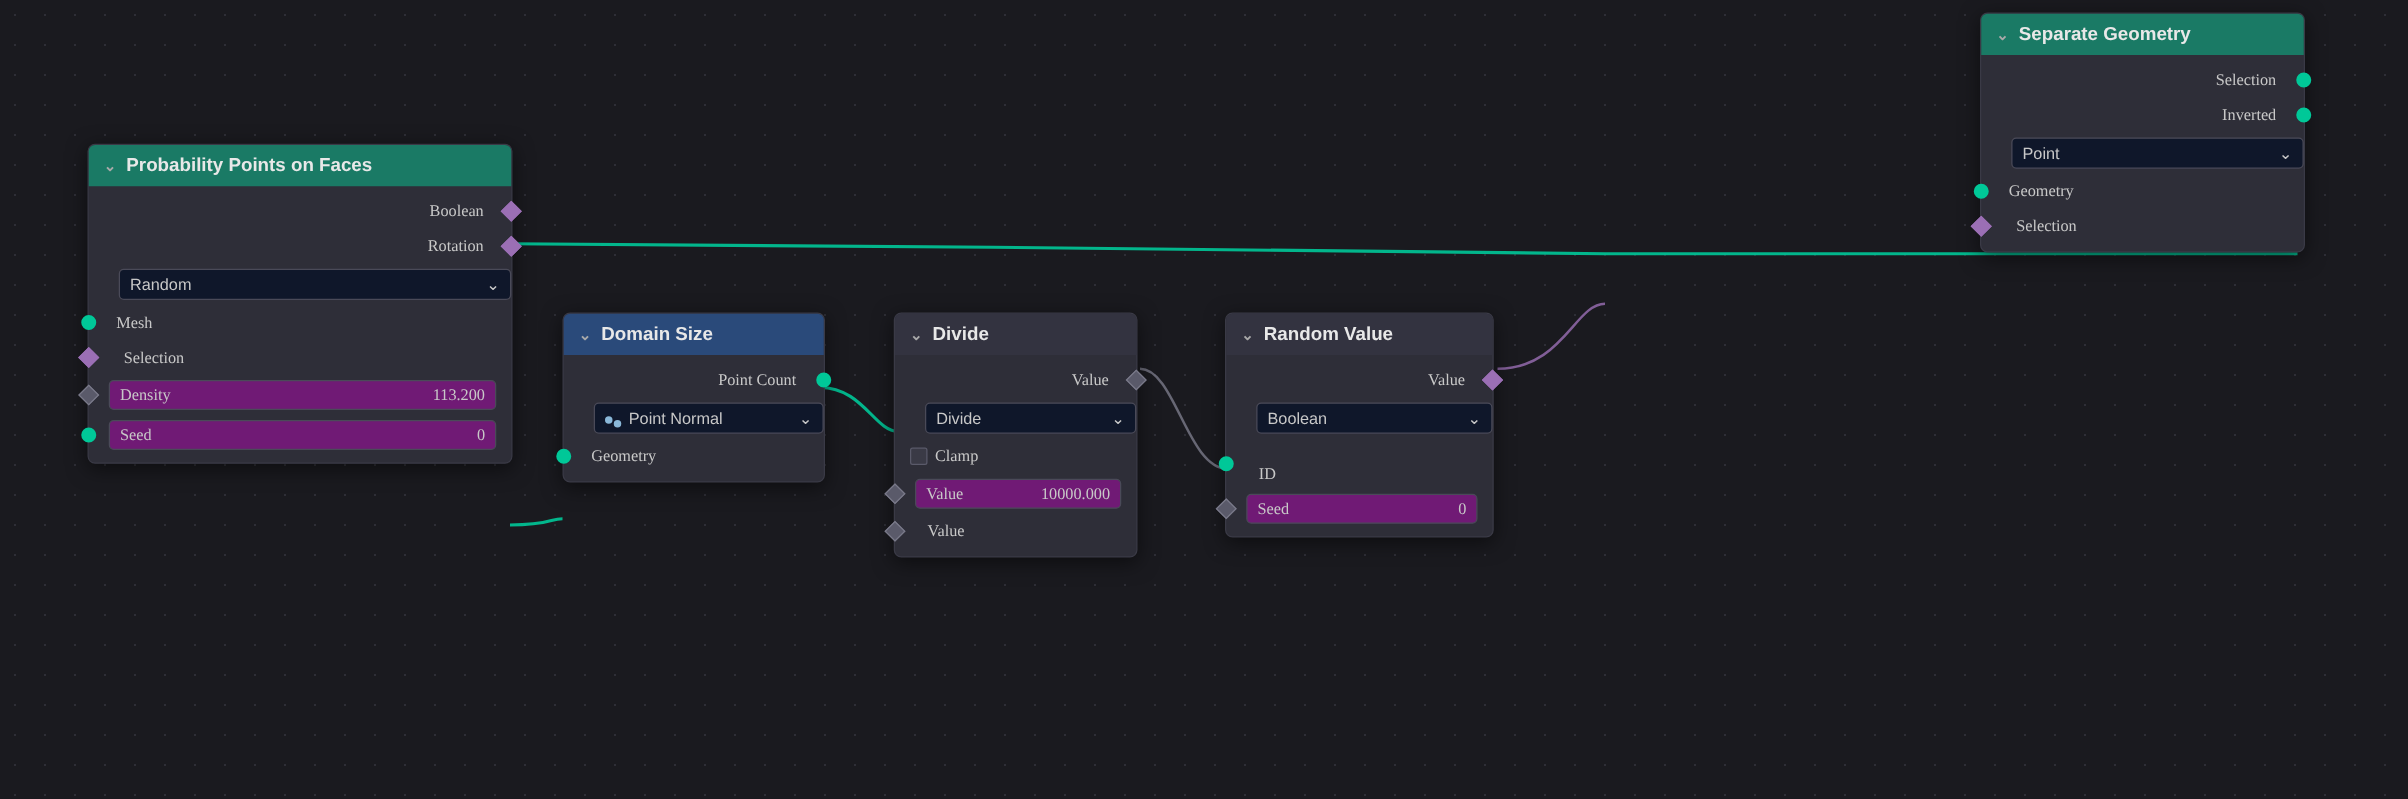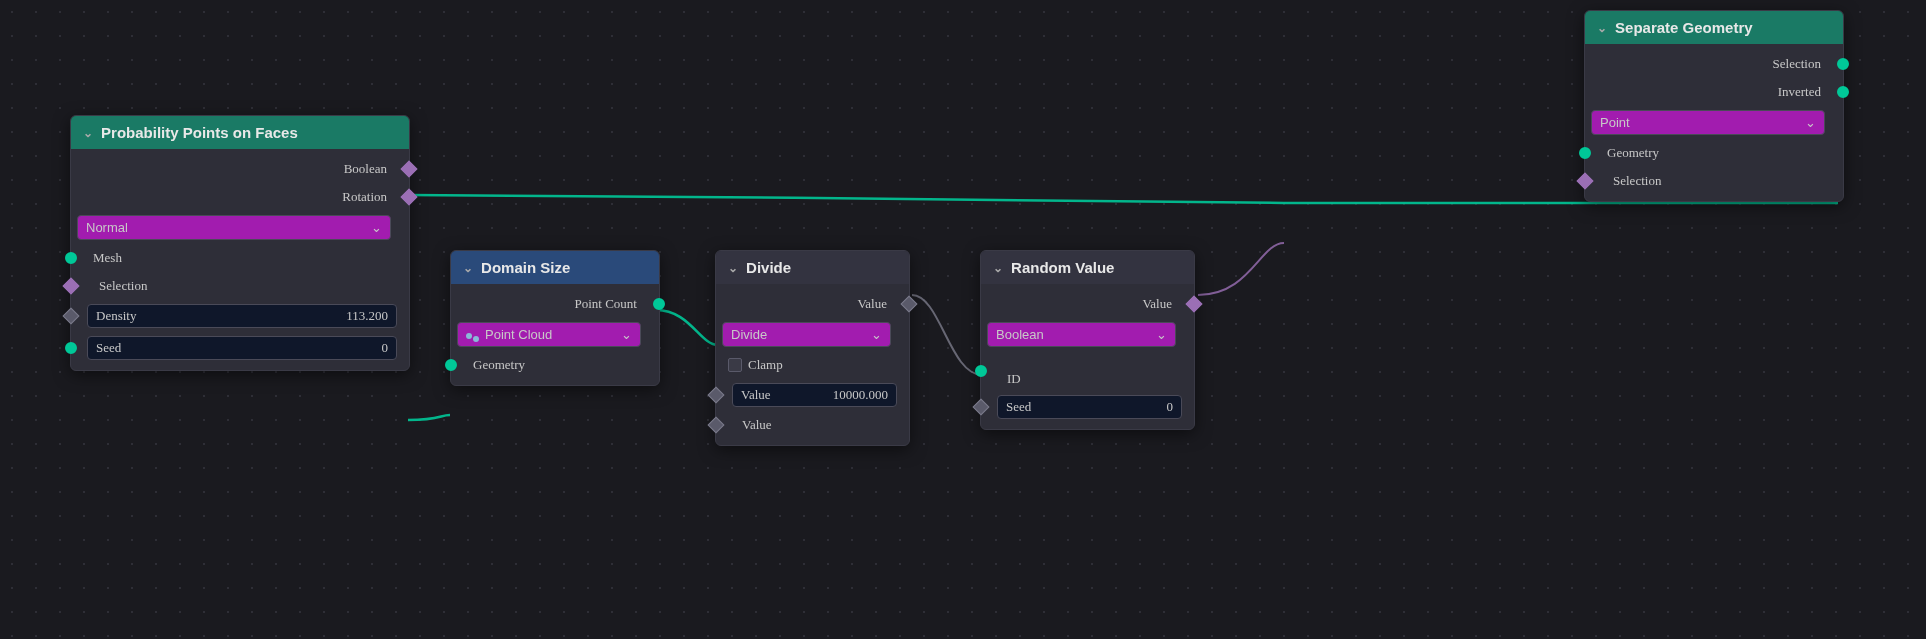--- a/index.html
+++ b/index.html
@@ -119,36 +119,36 @@
 
     .socket-diamond-gray {
       background: #5a5a6a;
       border: 1px solid #7a7a8a;
     }
 
     
     .node-dropdown {
       display: flex;
       align-items: center;
-      background: #a21caf;
+      background: #0f172a;
       border: 1px solid #4a4a58;
       border-radius: 4px;
       padding: 4px 8px;
       font-size: 13px;
       color: #c8c8c8;
       width: calc(100% - 24px);
-      margin: 4px 6px;
+      margin: 4px 24px;
       justify-content: space-between;
       cursor: pointer;
     }
 
     .node-field {
       display: flex;
       align-items: center;
-      background: #0f172a;
+      background: #701a75;
       border: 1px solid #4a4a58;
       border-radius: 4px;
       padding: 3px 8px;
       font-size: 13px;
       color: #c8c8c8;
       flex: 1;
       margin-left: 4px;
       cursor: pointer;
     }
 
@@ -308,21 +308,21 @@
         <span class="row-label">Boolean</span>
         <div class="socket-diamond socket-diamond-purple" style="position:absolute; right:-6px; top:50%; transform:translateY(-50%) rotate(45deg)"></div>
       </div>
 
       <div class="node-row" style="position:relative;">
         <span class="row-label">Rotation</span>
         <div class="socket-diamond socket-diamond-purple" style="position:absolute; right:-6px; top:50%; transform:translateY(-50%) rotate(45deg)"></div>
       </div>
 
       <div class="node-dropdown">
-        <span>Normal</span>
+        <span>Random</span>
         <span>⌄</span>
       </div>
 
       <div class="node-row" style="position:relative;">
         <div class="socket socket-green socket-left" style="top:50%; transform:translateY(-50%)"></div>
         <span class="row-label-left">Mesh</span>
       </div>
 
       <div class="node-row" style="position:relative;">
         <div class="socket-diamond socket-diamond-purple" style="position:absolute; left:-6px; top:50%; transform:translateY(-50%) rotate(45deg)"></div>
@@ -359,21 +359,21 @@
         <div class="socket socket-green socket-right" style="top:50%; transform:translateY(-50%)"></div>
       </div>
 
       <div class="node-dropdown">
         <span>
           <span class="small-circles">
             <span class="tiny-circle"></span>
             <span class="tiny-circle" style="margin-top:3px;"></span>
           </span>
         </span>
-        <span style="flex:1; margin-left:6px;">Point Cloud</span>
+        <span style="flex:1; margin-left:6px;">Point Normal</span>
         <span>⌄</span>
       </div>
 
       <div class="node-row" style="position:relative;">
         <div class="socket socket-green socket-left" style="top:50%; transform:translateY(-50%)"></div>
         <span class="row-label-left">Geometry</span>
       </div>
     </div>
   </div>
 

